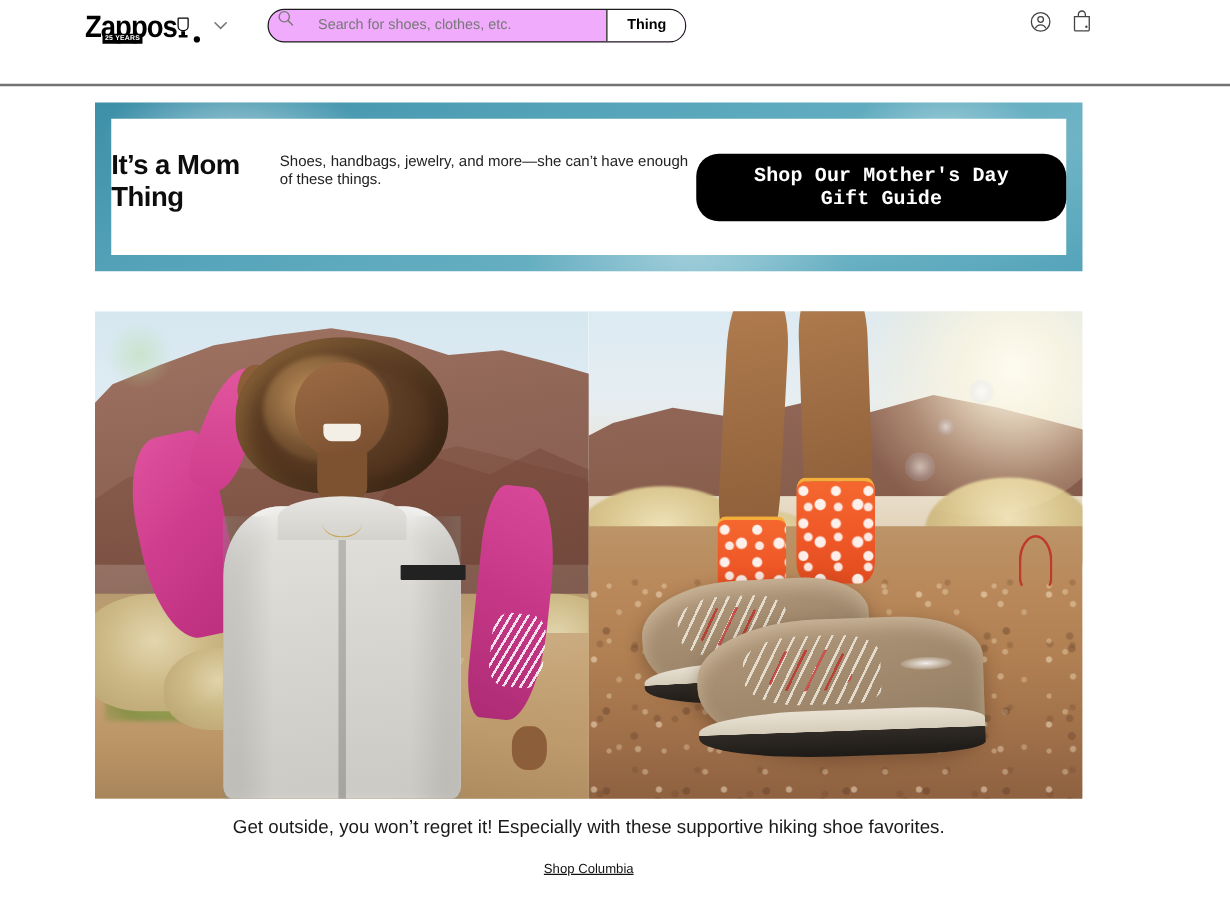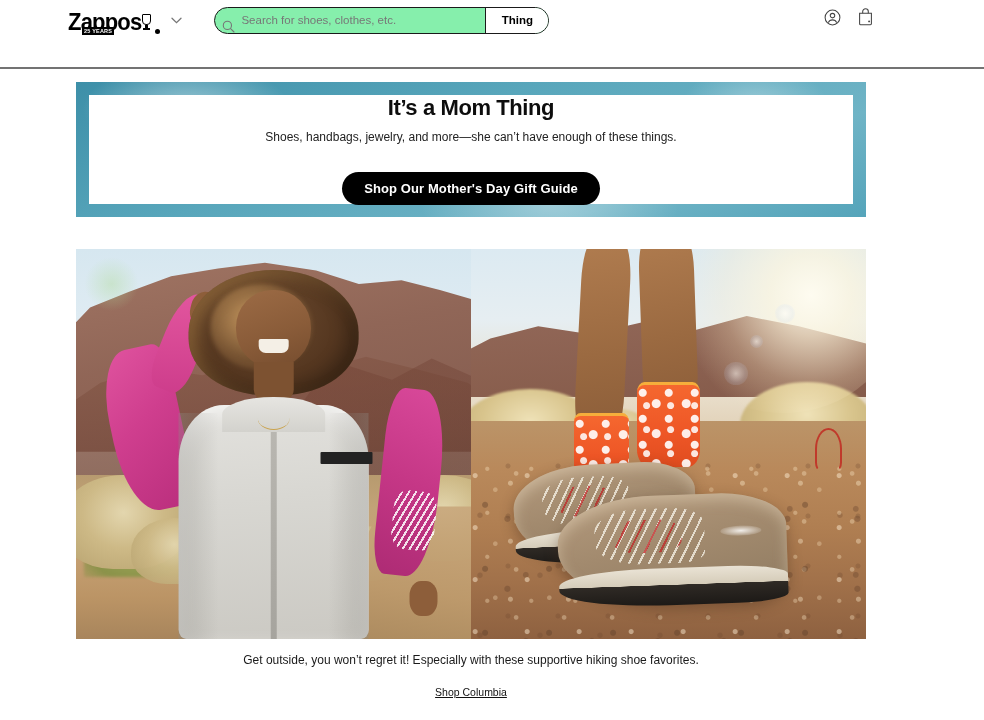--- a/index.html
+++ b/index.html
@@ -92,23 +92,24 @@
     display: flex; align-items: center;
   }
 
   
   .search-wrap {
     margin-left: 32px;
     width: 335px; height: 27px;
     border: 1.3px solid #1a1a1a;
     border-radius: 14px;
     display: flex;
-    align-items: flex-end;
+    align-items: flex-start;
     overflow: hidden;
-    background: #86efac;
+    background: #f0abfc;
+    gap: 13px;
   }
   .search-icon-box {
     width: 26px;
     display: flex; align-items: center; justify-content: center;
     color: #777;
   }
   .search-input {
     flex: 1;
     border: none;
     outline: none;
@@ -176,44 +177,44 @@
       radial-gradient(ellipse 160px 70px at 14% 20%, rgba(255,255,255,0.45) 0%, rgba(255,255,255,0) 65%),
       radial-gradient(ellipse 200px 90px at 60% 90%, rgba(255,255,255,0.35) 0%, rgba(255,255,255,0) 65%),
       radial-gradient(ellipse 120px 60px at 86% 15%, rgba(255,255,255,0.30) 0%, rgba(255,255,255,0) 60%),
       linear-gradient(160deg, #3d8fa8 0%, #58a6bb 40%, #6fb4c6 75%, #55a4ba 100%);
     padding: 13px;
   }
   .promo-inner {
     width: 100%; height: 100%;
     background: #ffffff;
     display: flex;
-    flex-direction: column;
+    flex-direction: row;
     align-items: center;
     justify-content: center;
   }
   .promo-title {
     font-size: 22px;
     font-weight: bold;
     color: #0d0d0d;
     letter-spacing: -0.4px;
     margin-bottom: 9px;
   }
   .promo-sub {
     font-size: 12px;
     color: #222;
     margin-bottom: 28px;
   }
   .promo-cta {
     background: #000;
     color: #fff;
     border: none;
     border-radius: 18px;
-    font-family: Liberation Sans, sans-serif;
-    font-weight: bold;
-    font-size: 13px;
+    font-family: Liberation Mono, monospace;
+    font-weight: bold;
+    font-size: 16px;
     padding: 9px 22px;
     cursor: pointer;
     letter-spacing: 0.1px;
   }
 
   
   .hero {
     margin: 32px 76px 0 76px;
     width: 790px;
     height: 390px;
@@ -514,21 +515,21 @@
     margin: 14px 76px 0 76px;
     text-align: center;
   }
   .caption-title {
     font-size: 14.5px;
     font-weight: bold;
     color: #0d0d0d;
     margin-bottom: 10px;
   }
   .caption-sub {
-    font-size: 12px;
+    font-size: 15px;
     color: #1a1a1a;
     margin-bottom: 15px;
   }
   .caption-link {
     font-size: 10.5px;
     color: #111;
     text-decoration: underline;
     cursor: pointer;
     display: inline-block;
   }

